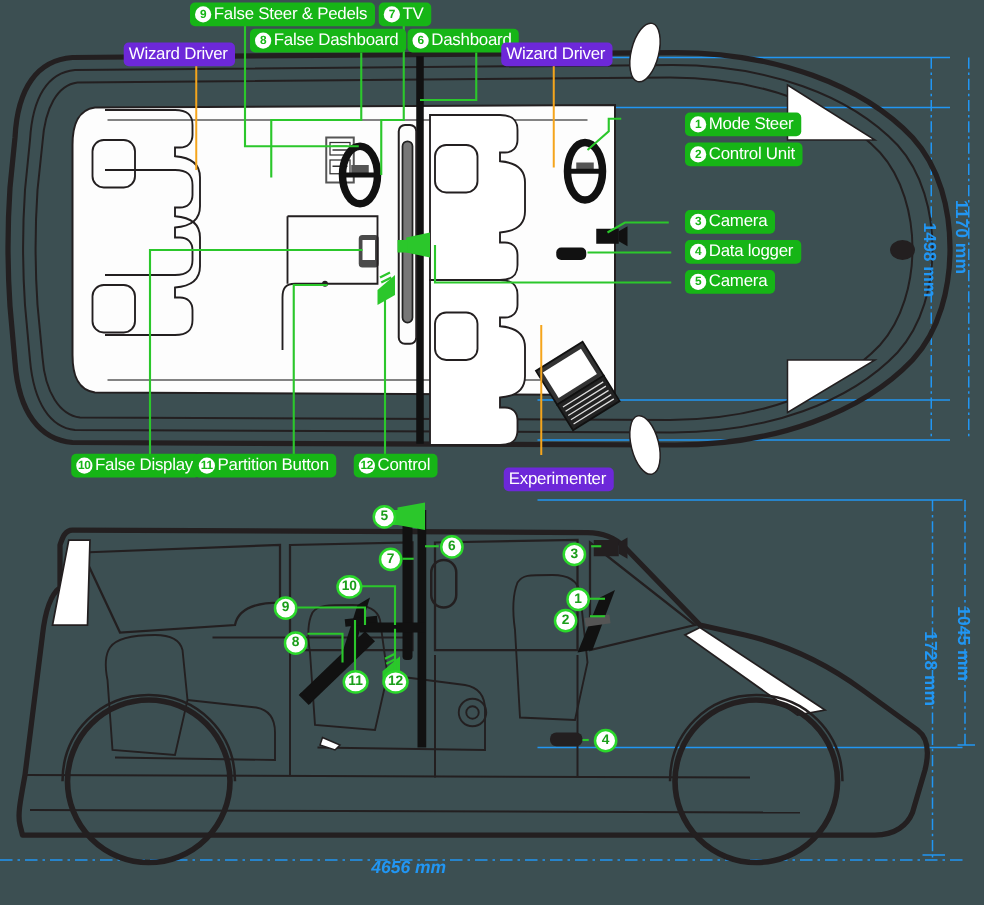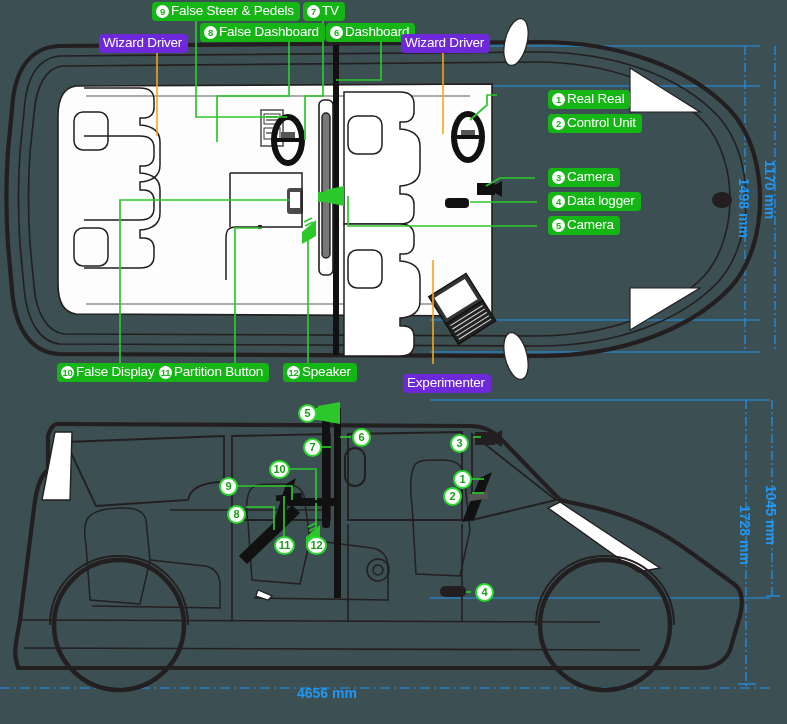--- a/index.html
+++ b/index.html
@@ -341,21 +341,21 @@
   <div class="badge green" style="left:326px;top:23px;">
     <span class="num">6</span>
     <span class="txt">Dashboard</span>
   </div>
   <div class="badge orange" style="left:401px;top:23px;">
     <span class="txt">Wizard Driver</span>
   </div>
 
   <div class="badge green" style="left:548px;top:90px;">
     <span class="num">1</span>
-    <span class="txt">Real Real</span>
+    <span class="txt">Mode Steer</span>
   </div>
   <div class="badge green" style="left:548px;top:114px;">
     <span class="num">2</span>
     <span class="txt">Control Unit</span>
   </div>
   <div class="badge green" style="left:548px;top:168px;">
     <span class="num">3</span>
     <span class="txt">Camera</span>
   </div>
   <div class="badge green" style="left:548px;top:192px;">
@@ -370,21 +370,21 @@
   <div class="badge green" style="left:57px;top:363px;">
     <span class="num">10</span>
     <span class="txt">False Display</span>
   </div>
   <div class="badge green" style="left:155px;top:363px;">
     <span class="num">11</span>
     <span class="txt">Partition Button</span>
   </div>
   <div class="badge green" style="left:283px;top:363px;">
     <span class="num">12</span>
-    <span class="txt">Speaker</span>
+    <span class="txt">Control</span>
   </div>
   <div class="badge orange" style="left:403px;top:363px;">
     <span class="txt">Experimenter</span>
   </div>
 
   <div class="circ" style="left:298px;top:404px;">5</div>
   <div class="circ" style="left:352px;top:428px;">6</div>
   <div class="circ" style="left:303px;top:438px;">7</div>
   <div class="circ wide" style="left:269px;top:460px;">10</div>
   <div class="circ" style="left:219px;top:477px;">9</div>
@@ -393,15 +393,15 @@
   <div class="circ wide" style="left:306px;top:536px;">12</div>
   <div class="circ" style="left:450px;top:434px;">3</div>
   <div class="circ" style="left:453px;top:470px;">1</div>
   <div class="circ" style="left:443px;top:487px;">2</div>
   <div class="circ" style="left:475px;top:583px;">4</div>
 
   <div class="dim vert" style="left:762px;top:160px;">1170 mm</div>
   <div class="dim vert" style="left:736px;top:178px;">1498 mm</div>
   <div class="dim vert" style="left:763px;top:485px;">1045 mm</div>
   <div class="dim vert" style="left:737px;top:505px;">1728 mm</div>
-  <div class="dim" style="left:297px;top:685px;">4656 mm</div>
+  <div class="dim" style="left:297px;top:685px;font-style:italic;">4656 mm</div>
 
 </div>
 
 </body></html>

